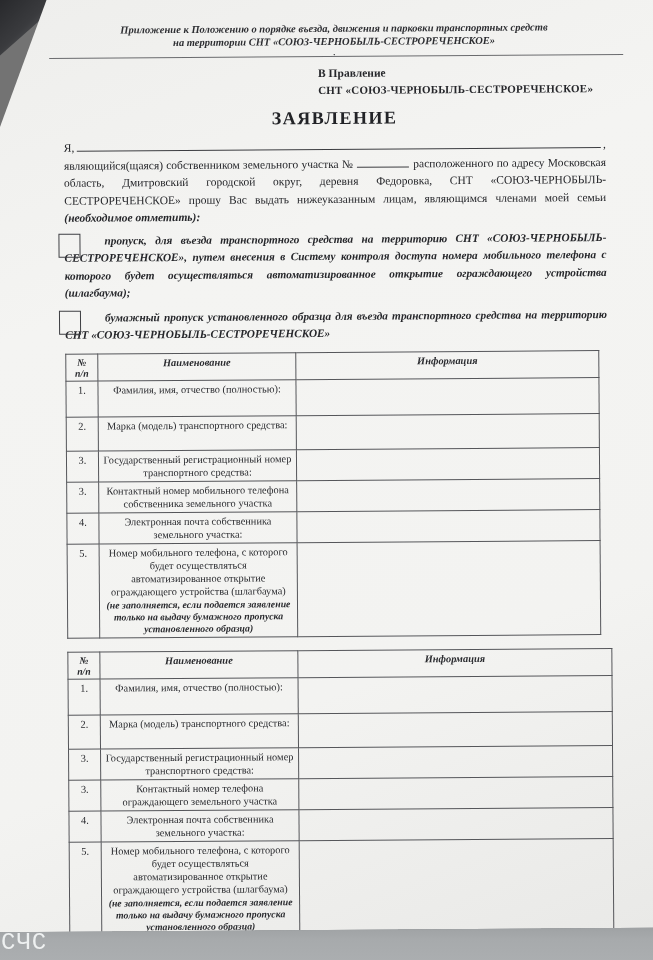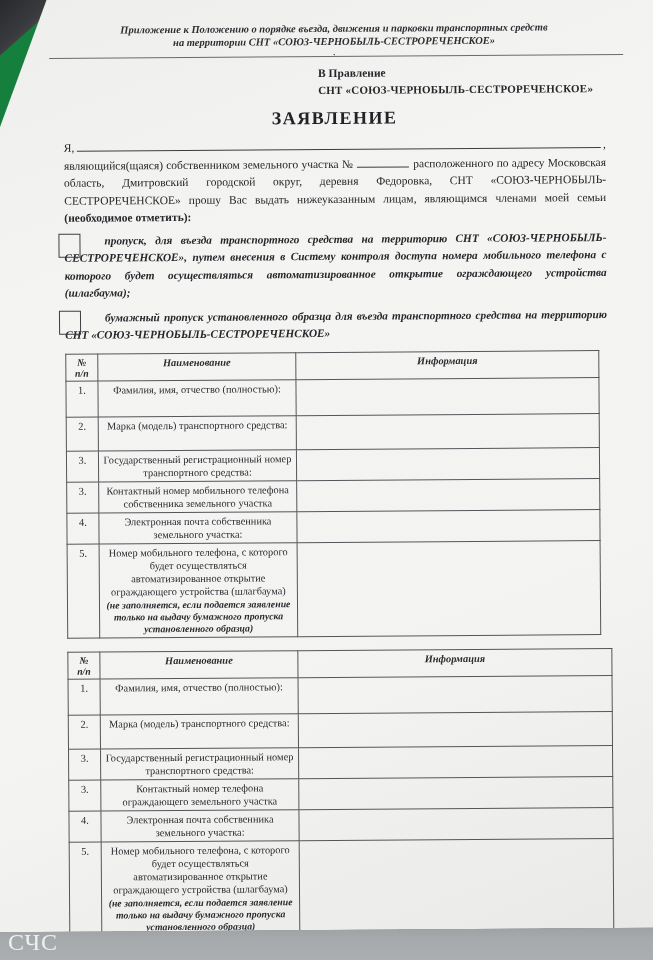--- a/index.html
+++ b/index.html
@@ -1,21 +1,21 @@
 <!DOCTYPE html>
 <html><head>
 <meta charset="utf-8">
 <style>
   * { margin:0; padding:0; box-sizing:border-box; }
   html,body { width:653px; height:960px; }
   body { font-family:"Liberation Serif", serif; overflow:hidden; }
 
   .scene {
     position:relative; width:653px; height:960px;
-    background:#15803d; overflow:hidden;
+    background:#737373; overflow:hidden;
   }
   .bottom-surface {
     position:absolute; left:0; bottom:0; width:100%; height:34px;
     background:linear-gradient(180deg,#9ea1a3 0%,#a7aaac 40%,#abaeb0 100%);
     z-index:0;
   }
   .dark-corner {
     position:absolute; top:-8px; left:-12px; width:84px; height:74px;
     background:linear-gradient(135deg,#212225 0%,#3a3b3e 45%,#8c8e90 100%);
     clip-path:polygon(0 0,100% 0,0 100%);
@@ -46,21 +46,21 @@
                font-size:18px; letter-spacing:1.5px; color:#222327; }
 
   .blank { display:inline-block; border-bottom:1px solid #3c3d41; height:12px;
            vertical-align:baseline; }
   .grow { flex:1 1 auto; margin:0 2px; }
 
   .intro { margin-top:9px; font-size:11.5px; line-height:17.5px; }
   .intro-line1 { display:flex; align-items:baseline; }
   .intro-body { text-align:justify; }
   .intro-body .w-num { width:52px; margin:0 4px; }
-  .em { font-weight:700; }
+  .em { font-weight:700; font-style:italic; }
 
   .option { position:relative; margin-top:5px; }
   .option .opt-text { text-align:justify; font-weight:700; font-style:italic;
                       font-size:11.3px; line-height:17.5px; text-indent:40px; }
   .checkbox { position:absolute; left:-6px; top:1px; width:22px; height:24px;
               border:1.3px solid #3e3f43; background:transparent; }
 
   table.doc-table { border-collapse:collapse; margin-top:9px;
                     font-size:10.4px; line-height:13px; color:#2a2b2f; }
   table.t-first  { width:534px; }
@@ -75,22 +75,22 @@
   .doc-table tr.r2 td { height:34px; }
   .doc-table tr.r3 td { height:25px; }
   .doc-table tr.r4 td { height:25px; }
   .doc-table tr.r5 td { height:23px; }
   .doc-table .note { font-weight:700; font-style:italic; font-size:9.8px;
                      line-height:12px; margin-top:1px; }
 
   .consent { margin-top:13px; font-weight:700; font-style:italic;
              font-size:11.3px; line-height:16px; text-align:justify; }
 
-  .watermark { position:absolute; left:8px; bottom:4px; z-index:3;
-               font-family:Liberation Serif, serif;
+  .watermark { position:absolute; left:1px; bottom:4px; z-index:3;
+               font-family:Liberation Mono, monospace;
                font-size:24px; color:rgba(248,250,250,.88); letter-spacing:1px; }
 </style>
 </head>
 <body>
 
 <div class="scene">
   <div class="bottom-surface"></div>
   <div class="dark-corner"></div>
 
   <div class="paper">

